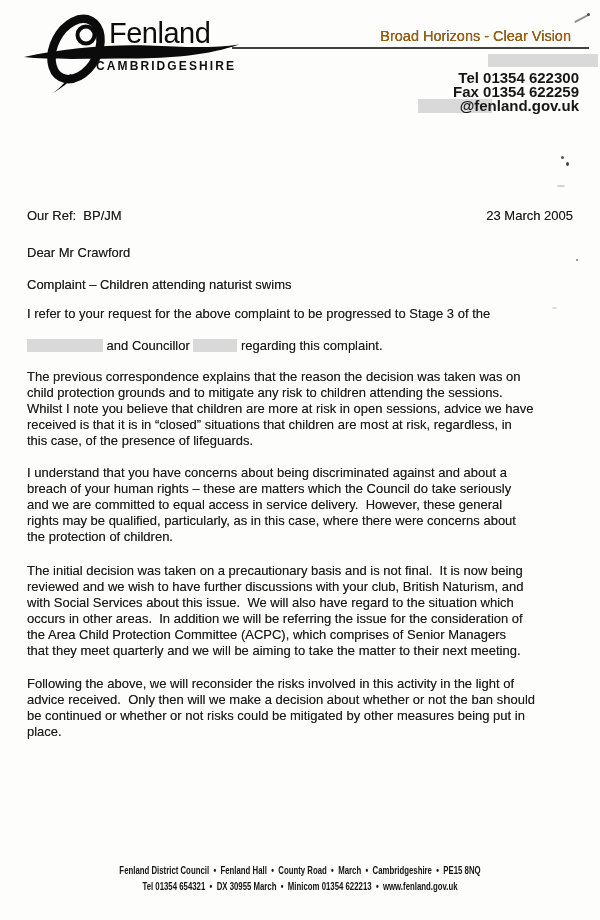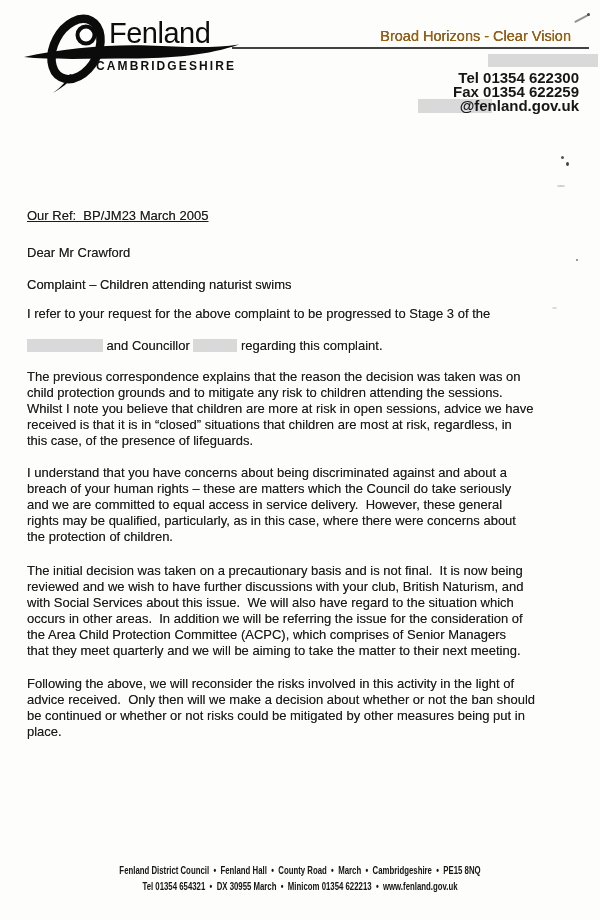--- a/index.html
+++ b/index.html
@@ -33,21 +33,21 @@
     position:absolute;right:21px;top:71px;text-align:right;
     font-size:15px;font-weight:700;line-height:13.8px;color:#161616;
   }
   
   .letter-body{
     position:absolute;left:27px;right:27px;top:208px;
     font-size:13px;line-height:16px;color:#1b1b1b;
     text-shadow:0 0 0.45px rgba(0,0,0,.5);
   }
   .ln{white-space:pre;}
-  .ref-row{display:flex;justify-content:flex-start;margin-bottom:21px;text-decoration:underline;}
+  .ref-row{display:flex;justify-content:space-between;margin-bottom:21px;}
   .salutation{margin-bottom:16px;}
   .subject{font-weight:400;margin-bottom:13px;text-shadow:0 0 0.3px rgba(0,0,0,.6);}
   .para{margin-bottom:16px;}
   .para.p2{margin-bottom:15px;}
   .para.p4{margin-bottom:18px;}
   .para.p5{margin-bottom:17px;}
   .para.p6{margin-bottom:0;}
   .redact-inline{
     display:inline-block;height:13px;background:#d9d9d9;vertical-align:-2px;
   }

